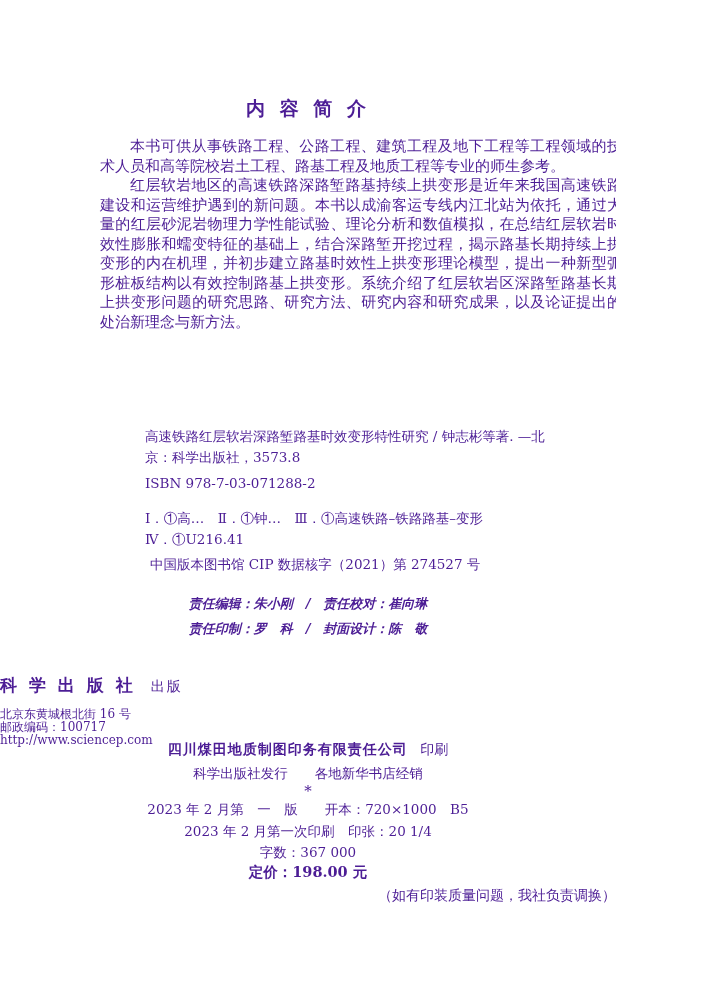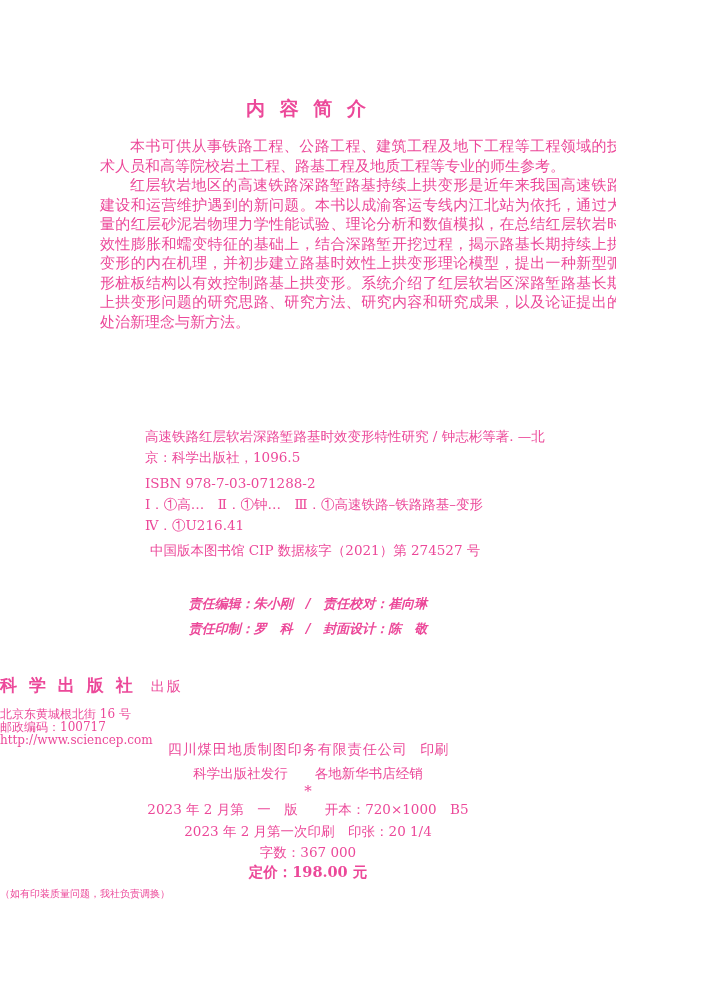--- a/index.html
+++ b/index.html
@@ -5,21 +5,21 @@
   html, body {
     margin: 0;
     padding: 0;
     background: #ffffff;
   }
   .page {
     position: relative;
     width: 616px;
     height: 1000px;
     background: #ffffff;
-    color: #ec4899;
+    color: #4c1d95;
     font-family: "DejaVu Serif", "Liberation Serif", serif;
     overflow: hidden;
   }
   .book-title {
     position: absolute;
     top: 96px;
     left: 0;
     width: 100%;
     text-align: center;
     font-size: 19px;
@@ -47,21 +47,21 @@
     font-size: 13.5px;
     line-height: 21px;
   }
   .cip .cip-heading {
     margin-bottom: 12px;
   }
   .cip .cip-titleblock {
     margin-bottom: 5px;
   }
   .cip .cip-isbn {
-    margin-bottom: 0;
+    margin-bottom: 14px;
   }
   .cip .cip-class {
     margin-bottom: 4px;
   }
   .cip .cip-record {
     margin-top: 3px;
     padding-left: 5px;
   }
   .staff {
     position: absolute;
@@ -98,21 +98,21 @@
   }
   .printer-line {
     position: absolute;
     top: 741px;
     left: 0;
     width: 100%;
     text-align: center;
     font-size: 14px;
   }
   .printer-name {
-    font-weight: normal;
+    font-weight: bold;
     letter-spacing: 1px;
   }
   .printer-suffix {
     margin-left: 8px;
   }
   .distribution {
     position: absolute;
     top: 765px;
     left: 0;
     width: 100%;
@@ -143,40 +143,40 @@
     width: 100%;
     text-align: center;
     font-size: 14.5px;
     font-weight: bold;
   }
   .quality-note {
     position: absolute;
     top: 887px;
     left: 0;
     width: 100%;
-    text-align: left;
-    font-size: 10px;
+    text-align: right;
+    font-size: 14px;
   }
 </style>
 </head>
 <body>
 
 <div class="page">
 
   <div class="book-title">内  容  简  介</div>
 
   <div class="intro">
     <p>本书可供从事铁路工程、公路工程、建筑工程及地下工程等工程领域的技术人员和高等院校岩土工程、路基工程及地质工程等专业的师生参考。</p>
     <p>红层软岩地区的高速铁路深路堑路基持续上拱变形是近年来我国高速铁路建设和运营维护遇到的新问题。本书以成渝客运专线内江北站为依托，通过大量的红层砂泥岩物理力学性能试验、理论分析和数值模拟，在总结红层软岩时效性膨胀和蠕变特征的基础上，结合深路堑开挖过程，揭示路基长期持续上拱变形的内在机理，并初步建立路基时效性上拱变形理论模型，提出一种新型弧形桩板结构以有效控制路基上拱变形。系统介绍了红层软岩区深路堑路基长期上拱变形问题的研究思路、研究方法、研究内容和研究成果，以及论证提出的处治新理念与新方法。</p>
   </div>
 
   <div class="cip">
     <div class="cip-titleblock">
       <div>高速铁路红层软岩深路堑路基时效变形特性研究 / 钟志彬等著. —北</div>
-      <div>京：科学出版社，1096.5</div>
+      <div>京：科学出版社，3573.8</div>
     </div>
     <div class="cip-isbn">ISBN 978-7-03-071288-2</div>
     <div class="cip-class">
       <div>Ⅰ．①高…　Ⅱ．①钟…　Ⅲ．①高速铁路–铁路路基–变形</div>
       <div>Ⅳ．①U216.41</div>
     </div>
     <div class="cip-record">中国版本图书馆 CIP 数据核字（2021）第 274527 号</div>
   </div>
 
   <div class="staff">

